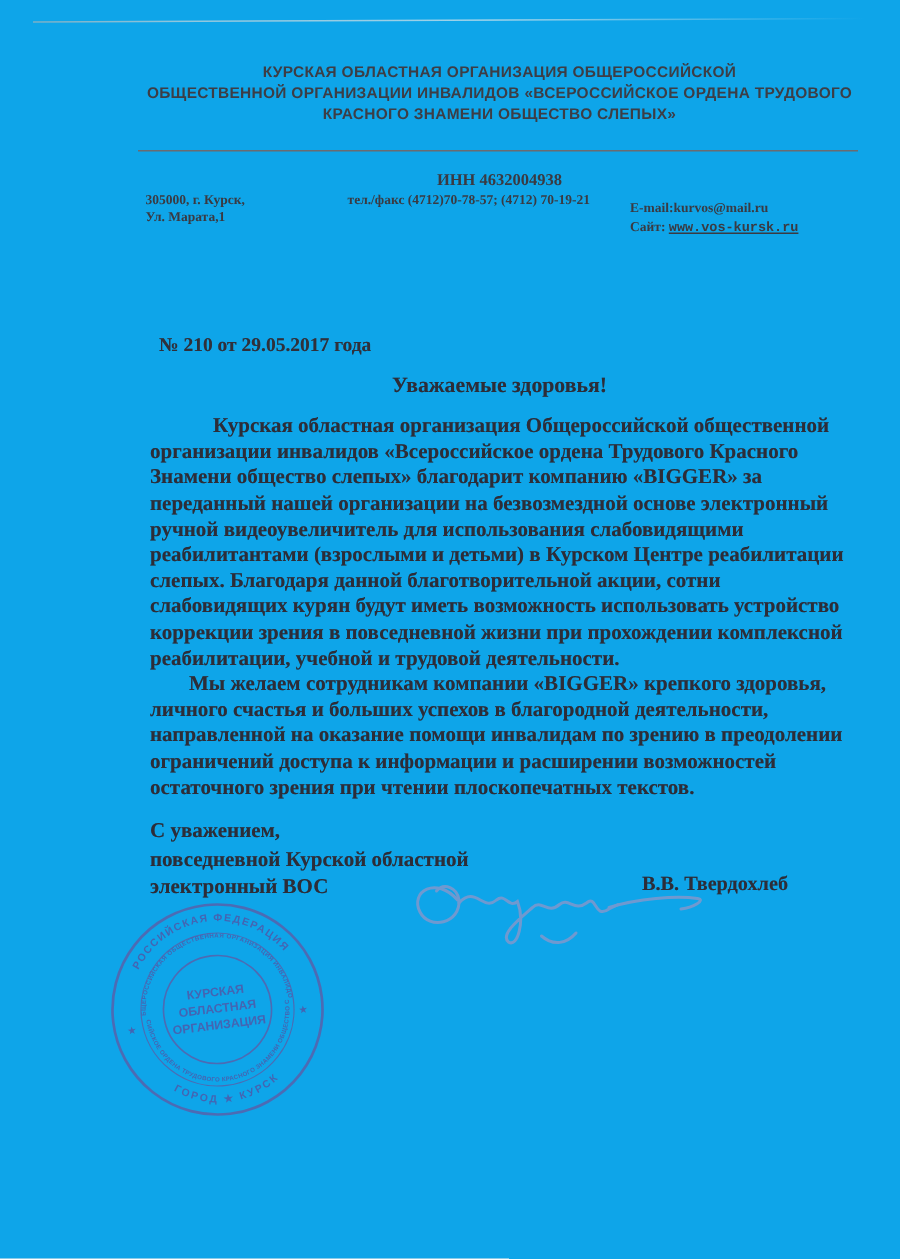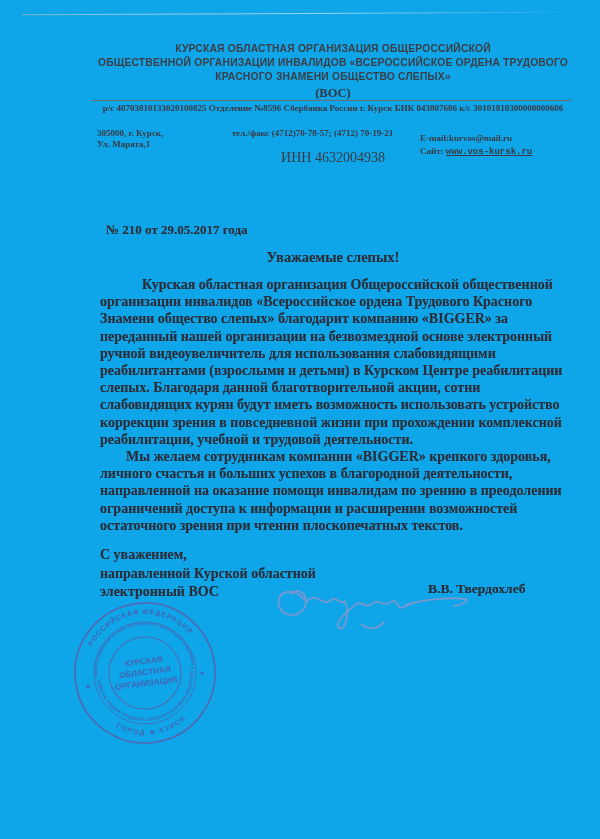--- a/index.html
+++ b/index.html
@@ -18,21 +18,21 @@
   .lh{position:absolute;left:94px;top:42px;width:478px;text-align:center;}
   .lh-name{
     font-family:"Liberation Sans", sans-serif;font-weight:700;
     font-size:10.3px;line-height:14px;color:#3d3d45;letter-spacing:.2px;
   }
   .lh-abbr{font-weight:700;font-size:12.5px;margin-top:2px;color:#35353d;}
   .lh-rule{position:absolute;left:92px;top:100px;width:480px;height:1px;background:#6b6b70;}
   .lh-bank{position:absolute;left:90px;top:103px;width:486px;text-align:center;
     font-weight:700;font-size:9px;line-height:11px;color:#3a3a42;}
   .lh-inn{position:absolute;left:94px;top:114px;width:478px;text-align:center;
-    font-weight:400;font-size:14px;color:#3a3a42;margin-top:36px;}
+    font-weight:700;font-size:11px;color:#3a3a42;}
   .lh-addr{position:absolute;left:97px;top:128px;width:120px;
     font-weight:700;font-size:9px;line-height:11px;color:#3a3a42;}
   .lh-phones{position:absolute;left:220px;top:128px;width:185px;text-align:center;
     font-weight:700;font-size:9px;line-height:11px;color:#3a3a42;}
   .lh-contact{position:absolute;left:420px;top:132px;width:160px;
     font-weight:700;font-size:9px;line-height:12.5px;color:#3a3a42;}
   .lh-contact .url{text-decoration:underline;font-family:Liberation Mono, monospace;}
   
   .ref{position:absolute;left:106px;top:190px;font-weight:700;font-size:13px;color:#30303a;
     text-shadow:0 0 .4px rgba(45,45,58,.45);margin-top:32px;}
@@ -58,49 +58,47 @@
 <body>
 
 <div class="page">
 
   <div class="artifact-line"></div>
 
   <div class="lh">
     <div class="lh-name">КУРСКАЯ ОБЛАСТНАЯ ОРГАНИЗАЦИЯ ОБЩЕРОССИЙСКОЙ</div>
     <div class="lh-name">ОБЩЕСТВЕННОЙ ОРГАНИЗАЦИИ ИНВАЛИДОВ «ВСЕРОССИЙСКОЕ ОРДЕНА ТРУДОВОГО</div>
     <div class="lh-name">КРАСНОГО ЗНАМЕНИ ОБЩЕСТВО СЛЕПЫХ»</div>
-    <div class="lh-abbr">(ВОС)</div>
   </div>
   <div class="lh-rule"></div>
-  <div class="lh-bank">р/с 40703810133020100825 Отделение №8596 Сбербанка России г. Курск БИК 043807606 к/с 30101810300000000606</div>
   <div class="lh-inn">ИНН 4632004938</div>
   <div class="lh-addr">
     <div>305000, г. Курск,</div>
     <div>Ул. Марата,1</div>
   </div>
   <div class="lh-phones">
     <div>тел./факс (4712)70-78-57; (4712) 70-19-21</div>
   </div>
   <div class="lh-contact">
     <div>E-mail:kurvos@mail.ru</div>
     <div><span>Сайт: </span><span class="url">www.vos-kursk.ru</span></div>
   </div>
 
   <div class="ref">№  210 от 29.05.2017 года</div>
 
-  <div class="salutation">Уважаемые слепых!</div>
+  <div class="salutation">Уважаемые здоровья!</div>
 
   <div class="body-text">
     <p class="p1">Курская областная организация Общероссийской общественной организации инвалидов «Всероссийское ордена Трудового Красного Знамени общество слепых» благодарит компанию «BIGGER» за переданный нашей организации на безвозмездной основе электронный ручной видеоувеличитель для использования слабовидящими реабилитантами (взрослыми и детьми) в Курском Центре реабилитации слепых. Благодаря данной благотворительной акции, сотни слабовидящих курян будут иметь возможность использовать устройство коррекции зрения в повседневной жизни при прохождении комплексной реабилитации, учебной и трудовой деятельности.</p>
     <p class="p2">Мы желаем сотрудникам компании «BIGGER» крепкого здоровья, личного счастья и больших успехов в благородной деятельности, направленной на оказание помощи инвалидам по зрению в преодолении ограничений доступа к информации и расширении возможностей остаточного зрения при чтении плоскопечатных текстов.</p>
   </div>
 
   <div class="closing">
     <div>С уважением,</div>
-    <div>направленной Курской областной</div>
+    <div>повседневной Курской областной</div>
     <div>электронный ВОС</div>
   </div>
   <div class="signer">В.В. Твердохлеб</div>
 
   <svg class="signature" width="210" height="80" viewBox="0 0 210 80">
     <g stroke="#8098cc" stroke-width="2" fill="none" stroke-linecap="round">
       <path d="M 40 28 C 26 12, 8 22, 15 36 C 21 48, 42 44, 41 28 C 40 20, 31 16, 26 22"></path>
       <path d="M 41 30 C 52 18, 57 36, 66 28 C 72 23, 74 34, 80 29
            C 85 42, 80 60, 74 56 C 68 51, 82 40, 90 33
            C 96 27, 100 38, 108 31 C 114 26, 118 36, 126 30

